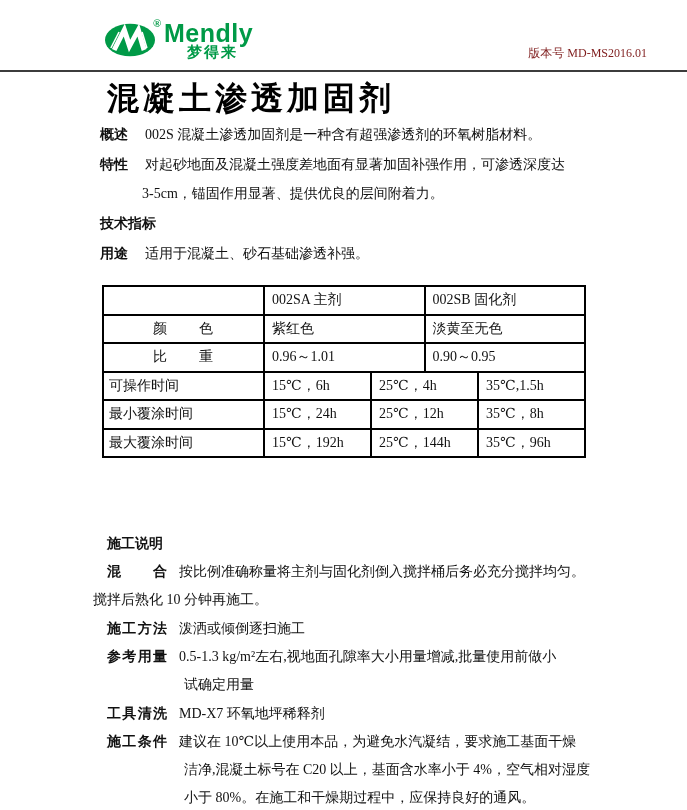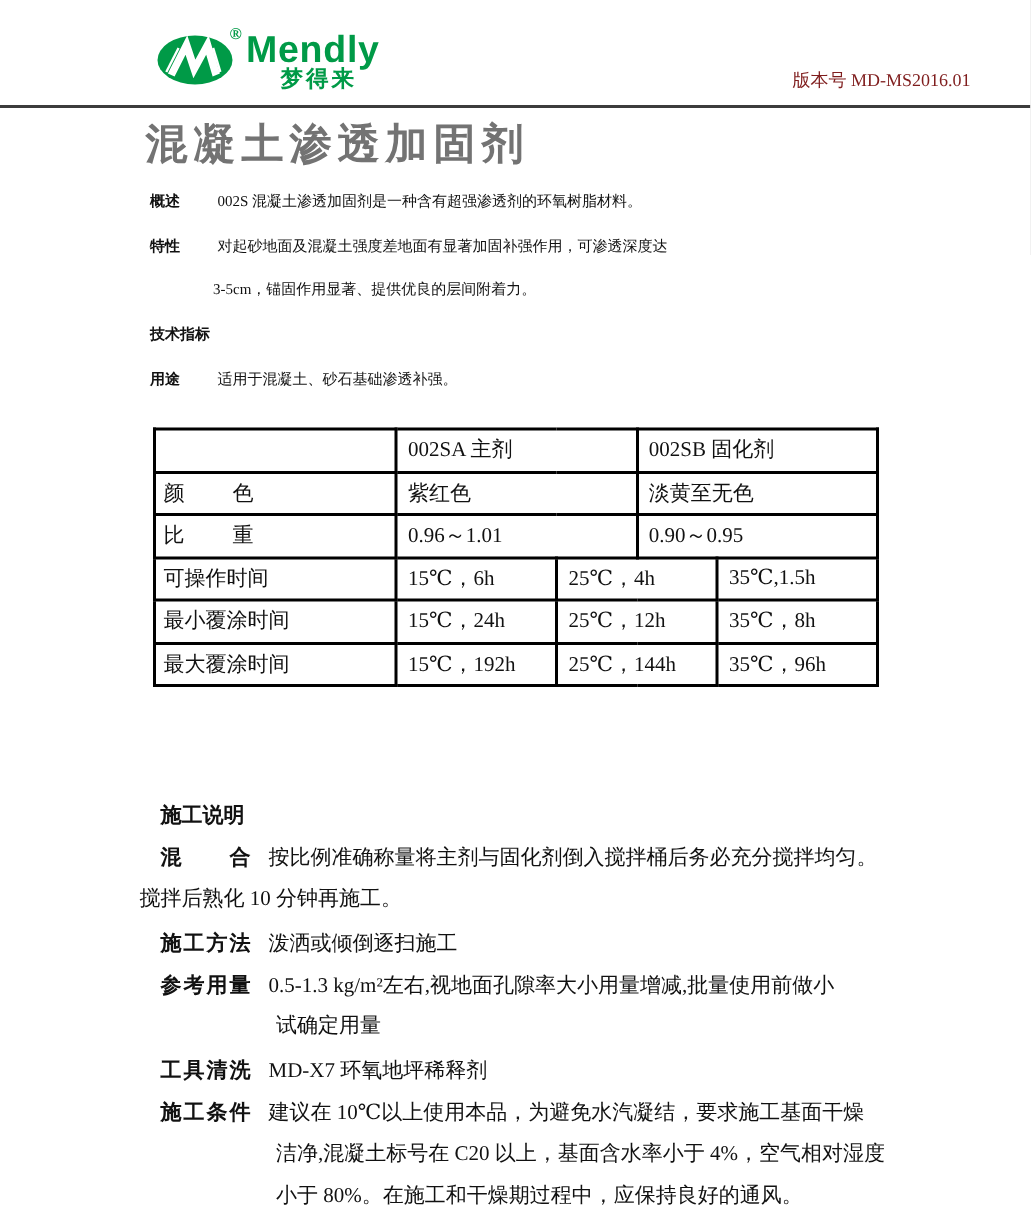--- a/index.html
+++ b/index.html
@@ -10,33 +10,33 @@
   }
   .sans{font-family:"Liberation Sans","DejaVu Sans",sans-serif;}
   
   .logo-mark{position:absolute;left:104px;top:23px;width:52px;height:34px;}
   .reg-mark{position:absolute;left:153px;top:17px;font-size:11px;font-weight:bold;color:var(--green);}
   .brand-name{position:absolute;left:164px;top:19px;font-size:25px;font-weight:800;letter-spacing:.5px;color:var(--green);}
   .brand-cn{position:absolute;left:187px;top:43px;font-size:15px;font-weight:bold;letter-spacing:2px;color:var(--green);text-align:right;}
   .version{position:absolute;right:40px;top:45px;font-size:12px;color:#7f1d1d;}
   .header-rule{position:absolute;left:0;top:70px;width:687px;height:2px;background:#3c3c3c;}
   
-  .doc-title{position:absolute;left:97px;top:77px;font-size:28px;font-weight:bold;letter-spacing:4px;color:#737373;}
+  .doc-title{position:absolute;left:107px;top:77px;font-size:32px;font-weight:bold;letter-spacing:4px;color:#000000;}
   
-  .sec1{position:absolute;left:100px;top:120px;width:540px;font-size:10px;}
+  .sec1{position:absolute;left:100px;top:120px;width:540px;font-size:14px;}
   .sec1 .line{height:29.7px;line-height:29.7px;white-space:nowrap;}
   .lbl1{display:inline-block;width:45px;font-weight:bold;}
   .indent1{padding-left:42px;}
   
   .spec{position:absolute;left:102px;top:285px;border-collapse:collapse;table-layout:fixed;width:482px;font-size:14px;}
   .spec td{border:2px solid #000000;height:26.5px;padding:0 0 0 7px;vertical-align:middle;white-space:nowrap;overflow:hidden;}
   .spec td.rowlbl{padding-left:5px;}
   .spec td.center{text-align:center;padding-left:0;}
   .spec td.solids{padding-left:10px;}
-  .spread2{display:inline-block;width:60px;text-align:justify;text-align-last:justify;}
+  .spread2{display:inline-block;width:60px;text-align:justify;text-align-last:justify;margin-left:44px;}
   
   .sec2{position:absolute;left:93px;top:529px;width:560px;font-size:14px;}
   .sec2 .line{height:28.35px;line-height:28.35px;white-space:nowrap;}
   .pad-head{padding-left:14px;}
   .lbl2{display:inline-block;width:60px;font-weight:bold;text-align:justify;text-align-last:justify;
         font-family:"Liberation Sans","DejaVu Sans",sans-serif;}
   .lbl2row{padding-left:14px;}
   .lbl2row .body{margin-left:12px;}
   .indent2{padding-left:91px;}
   .sec2 .heading,.sec1 .heading{font-weight:bold;font-family:"Liberation Sans","DejaVu Sans",sans-serif;}

